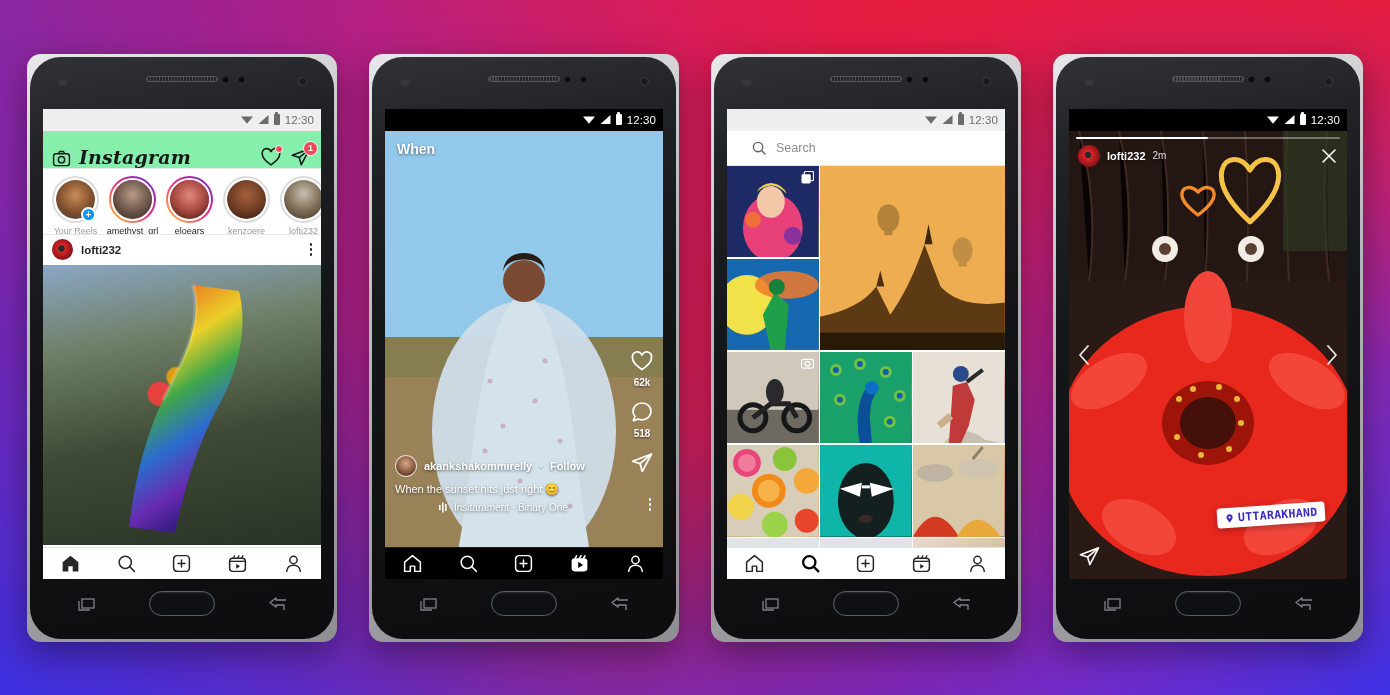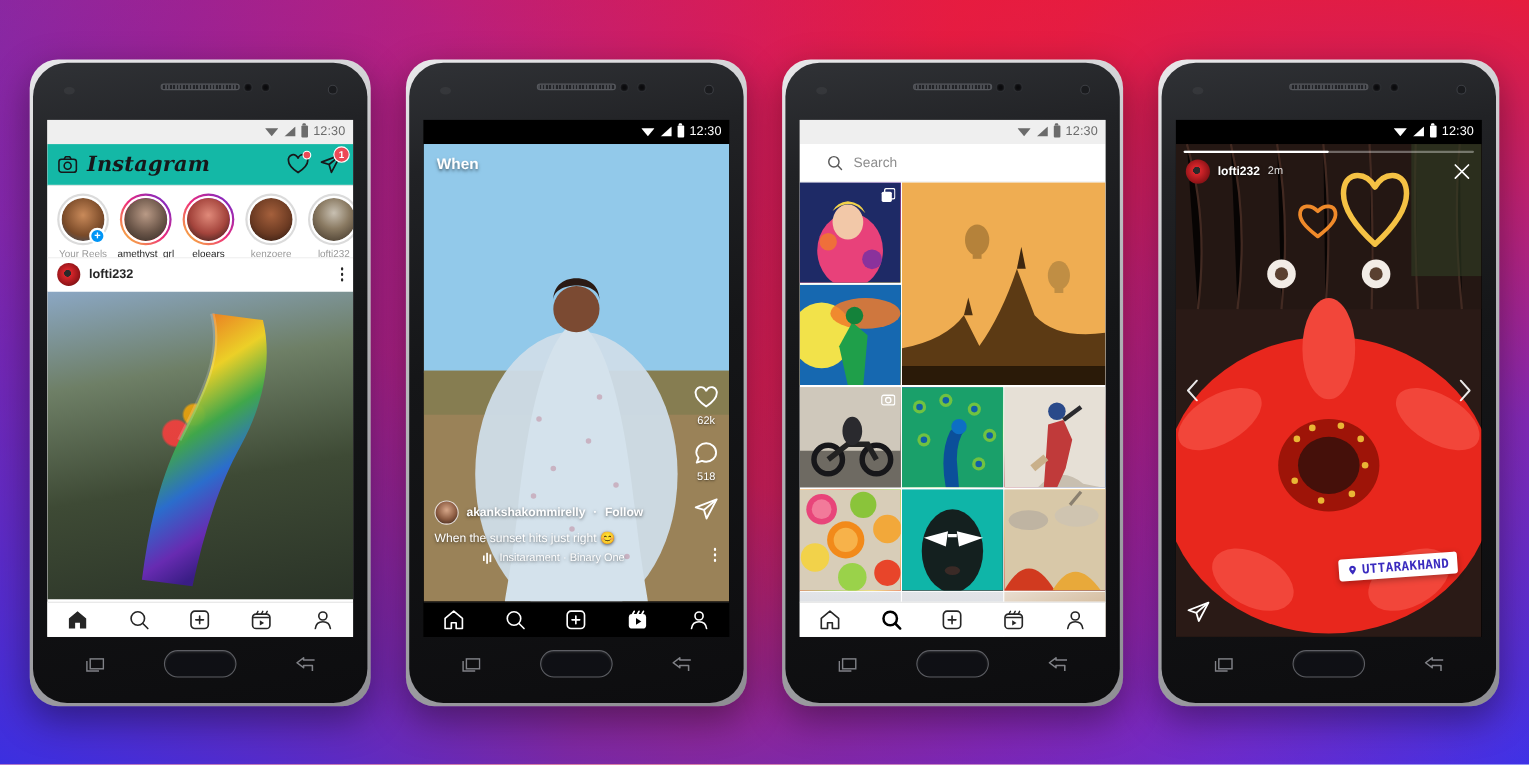--- a/index.html
+++ b/index.html
@@ -14,21 +14,21 @@
   
   body::before{
     content:""; position:absolute; inset:0;
     background: linear-gradient(200deg, rgba(237,27,52,.92) 0%, rgba(200,30,120,.35) 32%,
                 rgba(120,40,200,.25) 58%, rgba(40,50,240,.85) 100%);
     mix-blend-mode:normal; pointer-events:none;
   }
   .stage{ position:absolute; inset:0; display:flex; align-items:center; justify-content:center; gap:32px; }
 
   
-  .phone{ position:relative; width:310px; height:588px; border-radius:26px;
+  .phone{ position:relative; width:310px; height:588px; border-radius:14px;
     background:linear-gradient(160deg,#e8e8ea,#b9b9bd 40%,#8e8e93 100%);
     padding:3px; box-shadow:0 12px 34px rgba(0,0,0,.38); flex:0 0 auto; }
   .phone-inner{ width:100%; height:100%; border-radius:31px; background:#26282c;
     padding:0; overflow:hidden; position:relative;
     background:linear-gradient(170deg,#303236 0%,#212225 16%,#151618 45%,#0d0d0f 100%); }
   .bezel-top{ height:52px; position:relative; }
   .speaker{ position:absolute; left:50%; top:19px; transform:translateX(-50%);
     width:72px; height:6px; border-radius:3px;
     background:repeating-linear-gradient(90deg,#4a4c51 0 1.5px,#222327 1.5px 3px);
     border:1px solid #55575c; }
@@ -54,22 +54,22 @@
   .sb-light{ background:#efefef; color:#6b6b6b; }
   .sb-dark{ background:#000; color:#fff; }
   .sb-time{ font-size:11.5px; letter-spacing:.1px; }
   .ic-wifi{ width:12px; height:9px; }
   .ic-sig{ width:11px; height:9px; }
   .ic-bat{ width:6px; height:11px; border-radius:1px; position:relative; }
   .ic-bat::after{ content:""; position:absolute; left:1.5px; top:-2px; width:3px; height:2px;
     border-radius:1px 1px 0 0; background:inherit; }
 
   
-  .ig-head{ height:38px; background:#14b8a6; border-bottom:1px solid #e9e9e9;
-    display:flex; align-items:center; padding:0 9px; gap:8px; }
+  .ig-head{ height:38px; background:#86efac; border-bottom:1px solid #e9e9e9;
+    display:flex; align-items:flex-end; padding:0 9px; gap:8px; }
   .ig-logo{ font-family:"DejaVu Serif", serif; font-style:italic; font-size:19px;
     font-weight:700; color:#17181a; letter-spacing:.2px; }
   .head-spacer{ flex:1; }
   .head-ic{ position:relative; width:22px; height:22px; }
   .dot-badge{ position:absolute; top:-1px; right:-1px; width:8px; height:8px; border-radius:50%;
     background:#ed4956; border:1.5px solid #fff; }
   .num-badge{ position:absolute; top:-5px; right:-6px; min-width:15px; height:15px;
     border-radius:8px; background:#ed4956; color:#fff; font-size:9px; font-weight:700;
     display:flex; align-items:center; justify-content:center; border:1.5px solid #fff; }
 
@@ -104,21 +104,21 @@
     background:#fff; border-top:1px solid #e4e4e4; }
   .navbar.dark{ background:#000; border-top:1px solid #1e1e1e; }
   .nav-ic{ width:21px; height:21px; }
 
   
   .reels-wrap{ position:absolute; inset:0; overflow:hidden; }
   .reels-title{ position:absolute; left:12px; top:10px; color:#fff; font-size:14px;
     font-weight:700; text-shadow:0 1px 3px rgba(0,0,0,.5); z-index:5; }
   .reel-actions{ position:absolute; right:9px; bottom:72px; z-index:5;
     display:flex; flex-direction:column; align-items:center; gap:4px; color:#fff; }
-  .reel-actions .cnt{ font-size:10px; font-weight:400; text-shadow:0 1px 2px rgba(0,0,0,.6); margin-bottom:8px; }
+  .reel-actions .cnt{ font-size:10px; font-weight:700; text-shadow:0 1px 2px rgba(0,0,0,.6); margin-bottom:8px; }
   .reel-meta{ position:absolute; left:10px; bottom:34px; right:44px; z-index:5; color:#fff; }
   .reel-user-row{ display:flex; align-items:center; gap:7px; margin-bottom:6px; }
   .reel-av{ width:22px; height:22px; border-radius:50%; border:1px solid rgba(255,255,255,.8); }
   .reel-user{ font-size:11px; font-weight:600; text-shadow:0 1px 3px rgba(0,0,0,.6); }
   .reel-cap{ font-size:11px; margin-bottom:6px; text-shadow:0 1px 3px rgba(0,0,0,.6); }
   .reel-audio{ font-size:10px; display:flex; align-items:center; gap:5px;
     text-shadow:0 1px 3px rgba(0,0,0,.6);padding-left:44px; }
   .reel-kebab{ position:absolute; right:12px; bottom:36px; z-index:5;
     display:flex; flex-direction:column; gap:2.5px; }
   .reel-kebab i{ width:2.5px; height:2.5px; border-radius:50%; background:#fff; display:block; }

